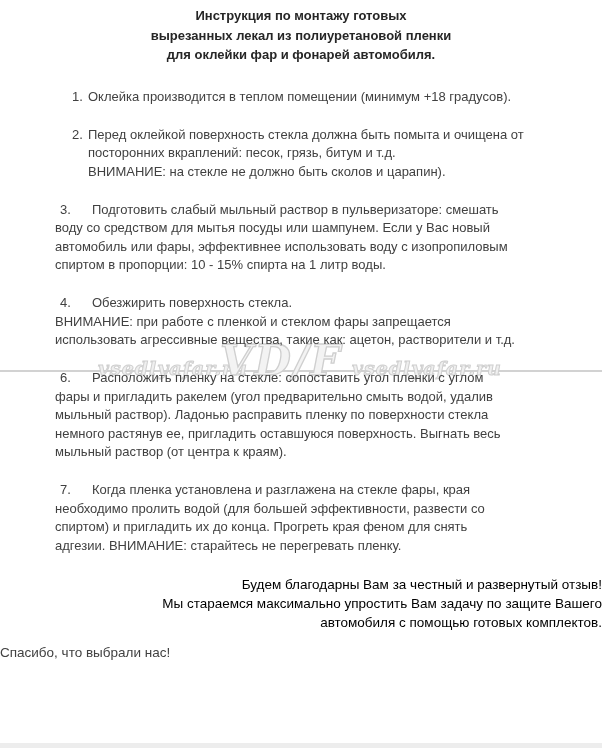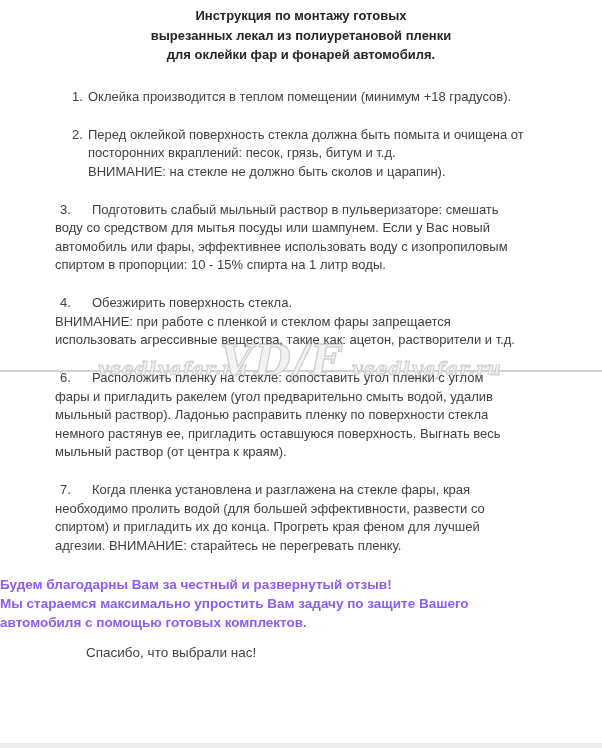--- a/index.html
+++ b/index.html
@@ -63,30 +63,29 @@
   .step.hang .num { flex:none; width:16px; }
 
   
   .step.tabbed { padding-left:55px; padding-right:28px; }
   .step.tabbed .num {
     display:inline-block; width:37px;
     padding-left:5px; box-sizing:border-box;
   }
 
   .footer-note {
-    text-align:left;
-    font-weight:bold;
+    text-align:right;
+    font-weight:normal;
     font-size:13.5px; line-height:19px;
-    color:#8b5cf6;
+    color:#000000;
     white-space:pre-line;
     margin:0 0 12.5px 0;
   }
 
   .closing-note {
-    padding-left:86px;
     font-size:13.5px; line-height:18.5px;
     color:#414141;
   }
 
   .bottom-strip {
     position:absolute; left:0; bottom:0;
     width:602px; height:5px;
     background:#ededed;
     z-index:2;
   }
@@ -139,21 +138,21 @@
       <span class="num">6.</span><span class="text">Расположить пленку на стекле: сопоставить угол пленки с углом
 фары и пригладить ракелем (угол предварительно смыть водой, удалив
 мыльный раствор). Ладонью расправить пленку по поверхности стекла
 немного растянув ее, пригладить оставшуюся поверхность. Выгнать весь
 мыльный раствор (от центра к краям).</span>
     </div>
 
     <div class="step tabbed">
       <span class="num">7.</span><span class="text">Когда пленка установлена и разглажена на стекле фары, края
 необходимо пролить водой (для большей эффективности, развести со
-спиртом) и пригладить их до конца. Прогреть края феном для лучшей
+спиртом) и пригладить их до конца. Прогреть края феном для снять
 адгезии. ВНИМАНИЕ: старайтесь не перегревать пленку.</span>
     </div>
 
     <div class="footer-note">Будем благодарны Вам за честный и развернутый отзыв!
 Мы стараемся максимально упростить Вам задачу по защите Вашего
 автомобиля с помощью готовых комплектов.</div>
 
     <div class="closing-note">Спасибо, что выбрали нас!</div>
 
   </div>

